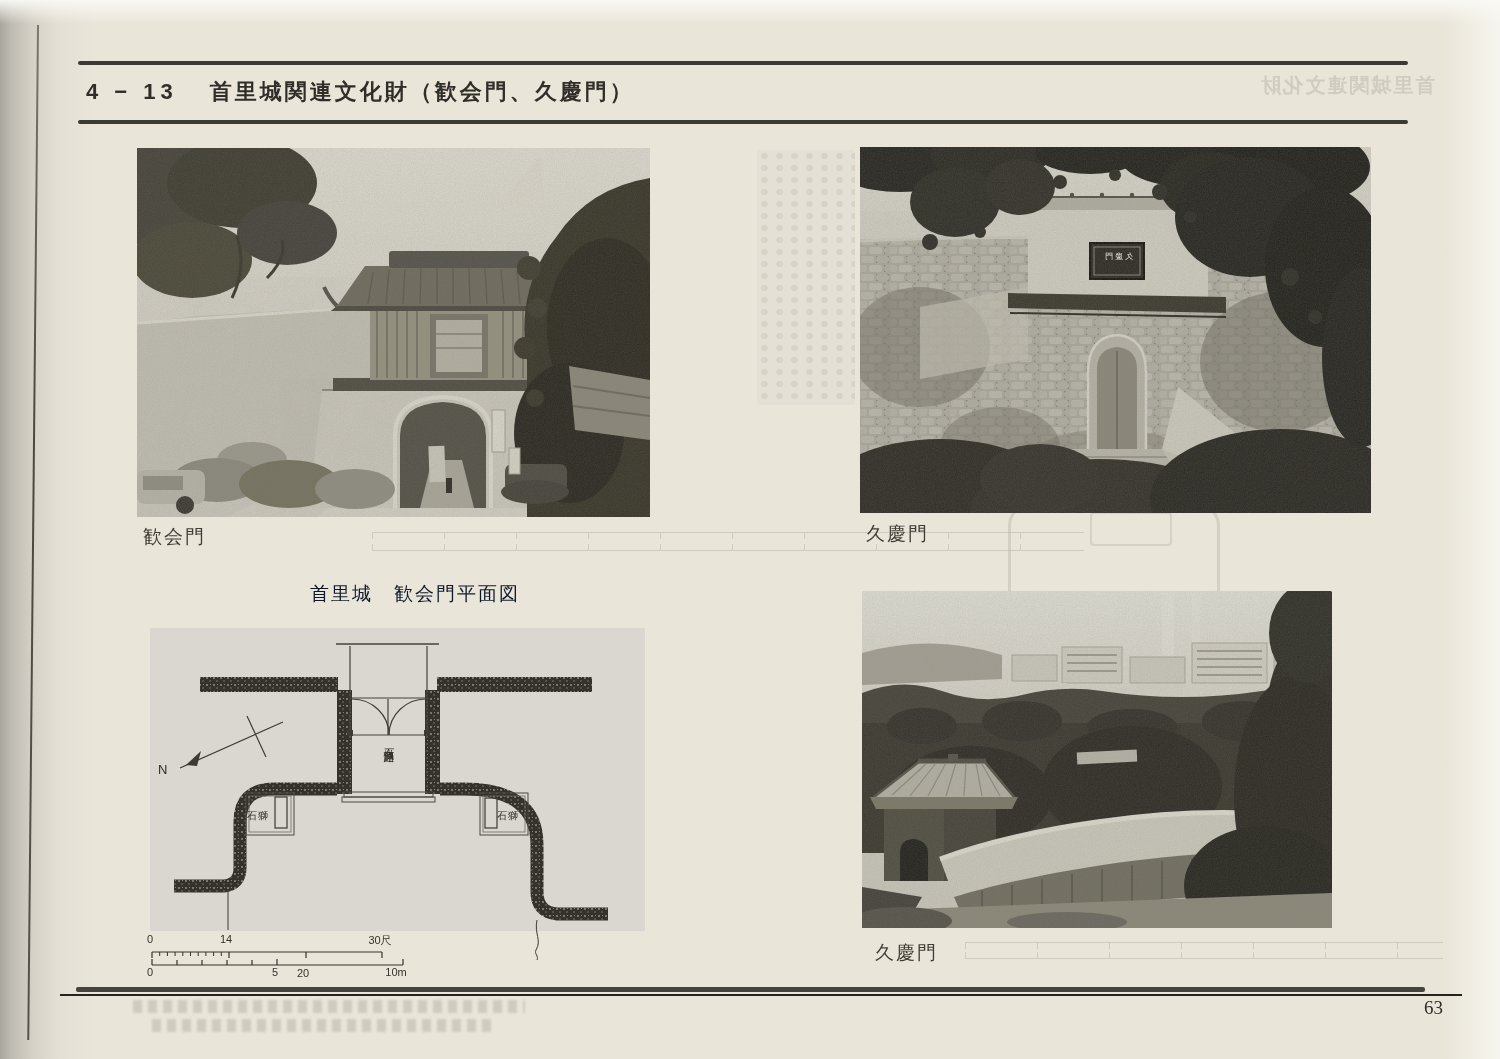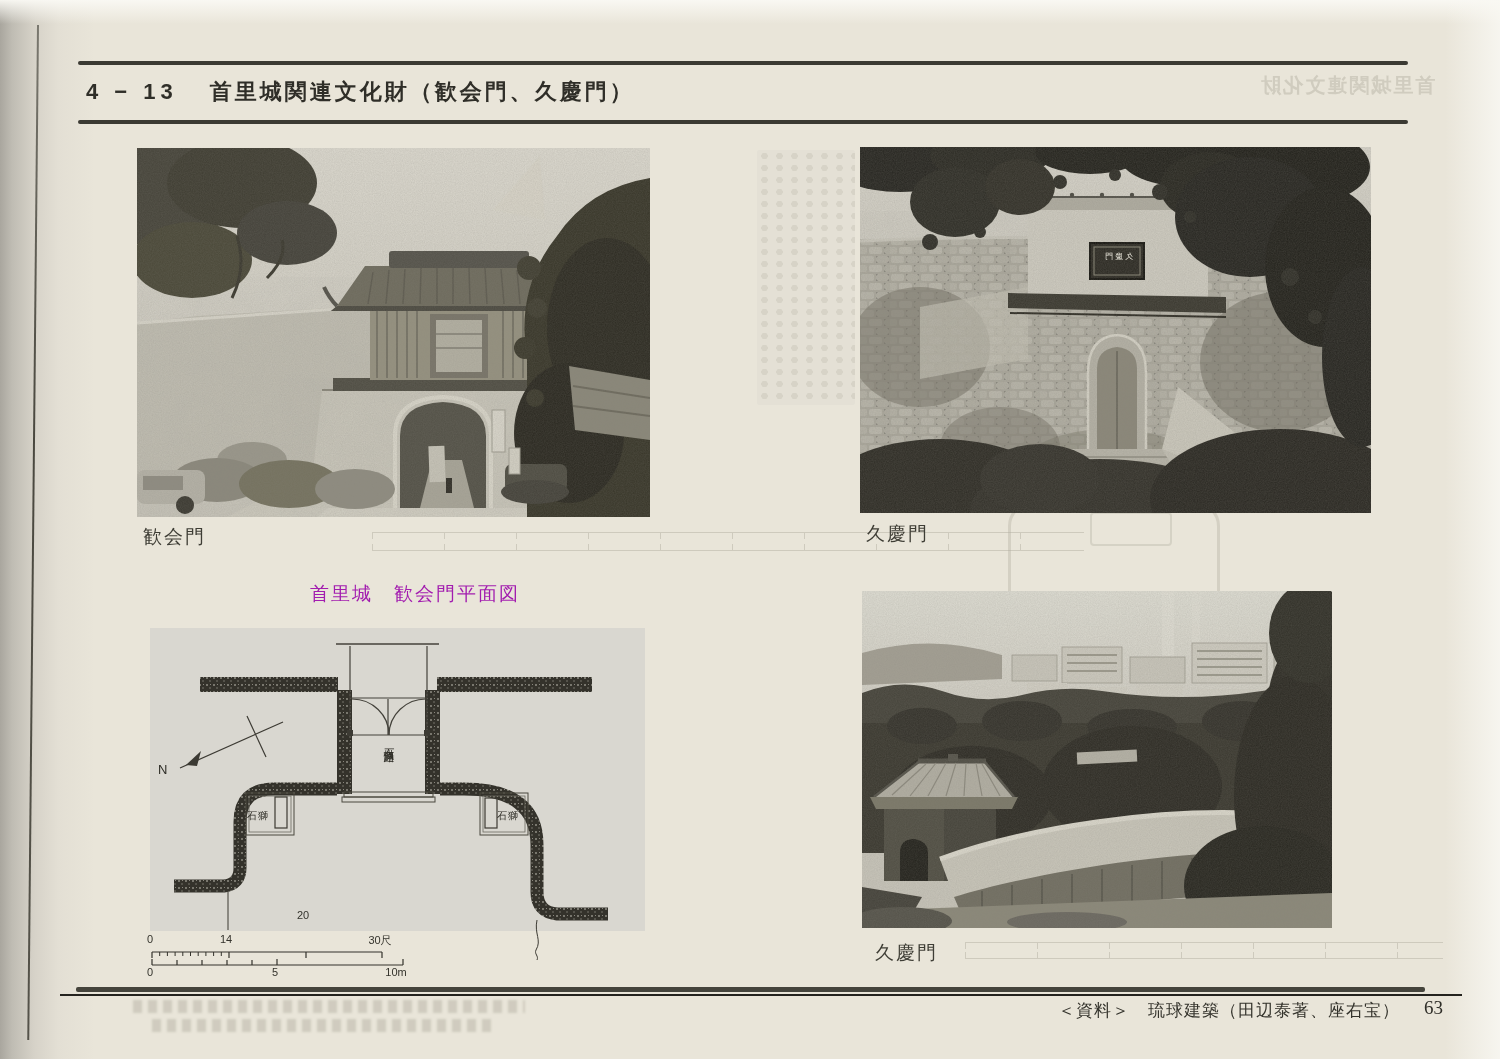--- a/index.html
+++ b/index.html
@@ -60,31 +60,31 @@
   .photo1{left:137px;top:148px;width:513px;height:369px;}
   .photo2{left:860px;top:147px;width:511px;height:366px;}
   .photo3{left:862px;top:591px;width:470px;height:337px;}
   .caption{font-size:19px;color:#3e3d35;letter-spacing:2px;white-space:nowrap;z-index:3;}
   .cap1{left:143px;top:524px;}
   .cap2{left:866px;top:521px;}
   .cap3{left:875px;top:940px;}
 
   
   .plan-title{left:180px;top:581px;width:470px;text-align:center;
-    font-size:19px;letter-spacing:2px;color:#a21caf;}
+    font-size:19px;letter-spacing:2px;color:#0f172a;}
   .plan-svg{left:100px;top:620px;}
   .plan-label{color:#2e2d26;z-index:3;}
   .passage-label{left:379px;top:740px;width:16px;font-size:11px;line-height:13px;
     writing-mode:vertical-rl;text-orientation:upright;letter-spacing:1px;}
   .lion-left{left:247px;top:809px;font-size:10px;letter-spacing:1px;}
   .lion-right{left:497px;top:809px;font-size:10px;letter-spacing:1px;}
   .north-label{left:158px;top:762px;font-size:13px;}
   .tick-num{font-size:11px;color:#34332c;transform:translateX(-50%);white-space:nowrap;}
   .sh0{left:150px;top:933px;} .sh1{left:226px;top:933px;}
-  .sh2{left:303px;top:909px;} .sh3{left:380px;top:933px;}
+  .sh2{left:303px;top:967px;} .sh3{left:380px;top:933px;}
   .m0{left:150px;top:966px;}  .m1{left:275px;top:966px;} .m2{left:396px;top:966px;}
 
   
   .plaque-text{left:1093px;top:251px;width:50px;text-align:center;font-size:8px;
     color:#e8e5da;letter-spacing:2px;z-index:3;transform:scaleX(-1);}
 
   
   .footer-src{left:1020px;top:999px;width:380px;text-align:right;font-size:17px;
     letter-spacing:1px;color:#34332c;font-family:"Liberation Serif","DejaVu Serif",serif;white-space:nowrap;}
   .page-num{left:1424px;top:997px;font-size:19px;color:#2f2e28;
@@ -434,16 +434,15 @@
       <polygon points="0,296 60,306 42,337 0,337" fill="#44423a"></polygon>
       <ellipse cx="40" cy="330" rx="50" ry="14" fill="#55534a"></ellipse>
       <ellipse cx="205" cy="331" rx="60" ry="10" fill="#6b6860"></ellipse>
       <rect width="470" height="337" filter="url(#grain)" opacity="0.5"></rect>
     </svg>
   </div>
   <div class="abs caption cap3">久慶門</div>
 
   <div class="abs foot-rule-thick"></div>
   <div class="abs foot-rule-thin"></div>
-  <div class="abs footer-src">＜資料＞　琉球建築（田辺泰著、座右宝）</div>
   <div class="abs page-num">63</div>
 
 </div>
 
 </body></html>

